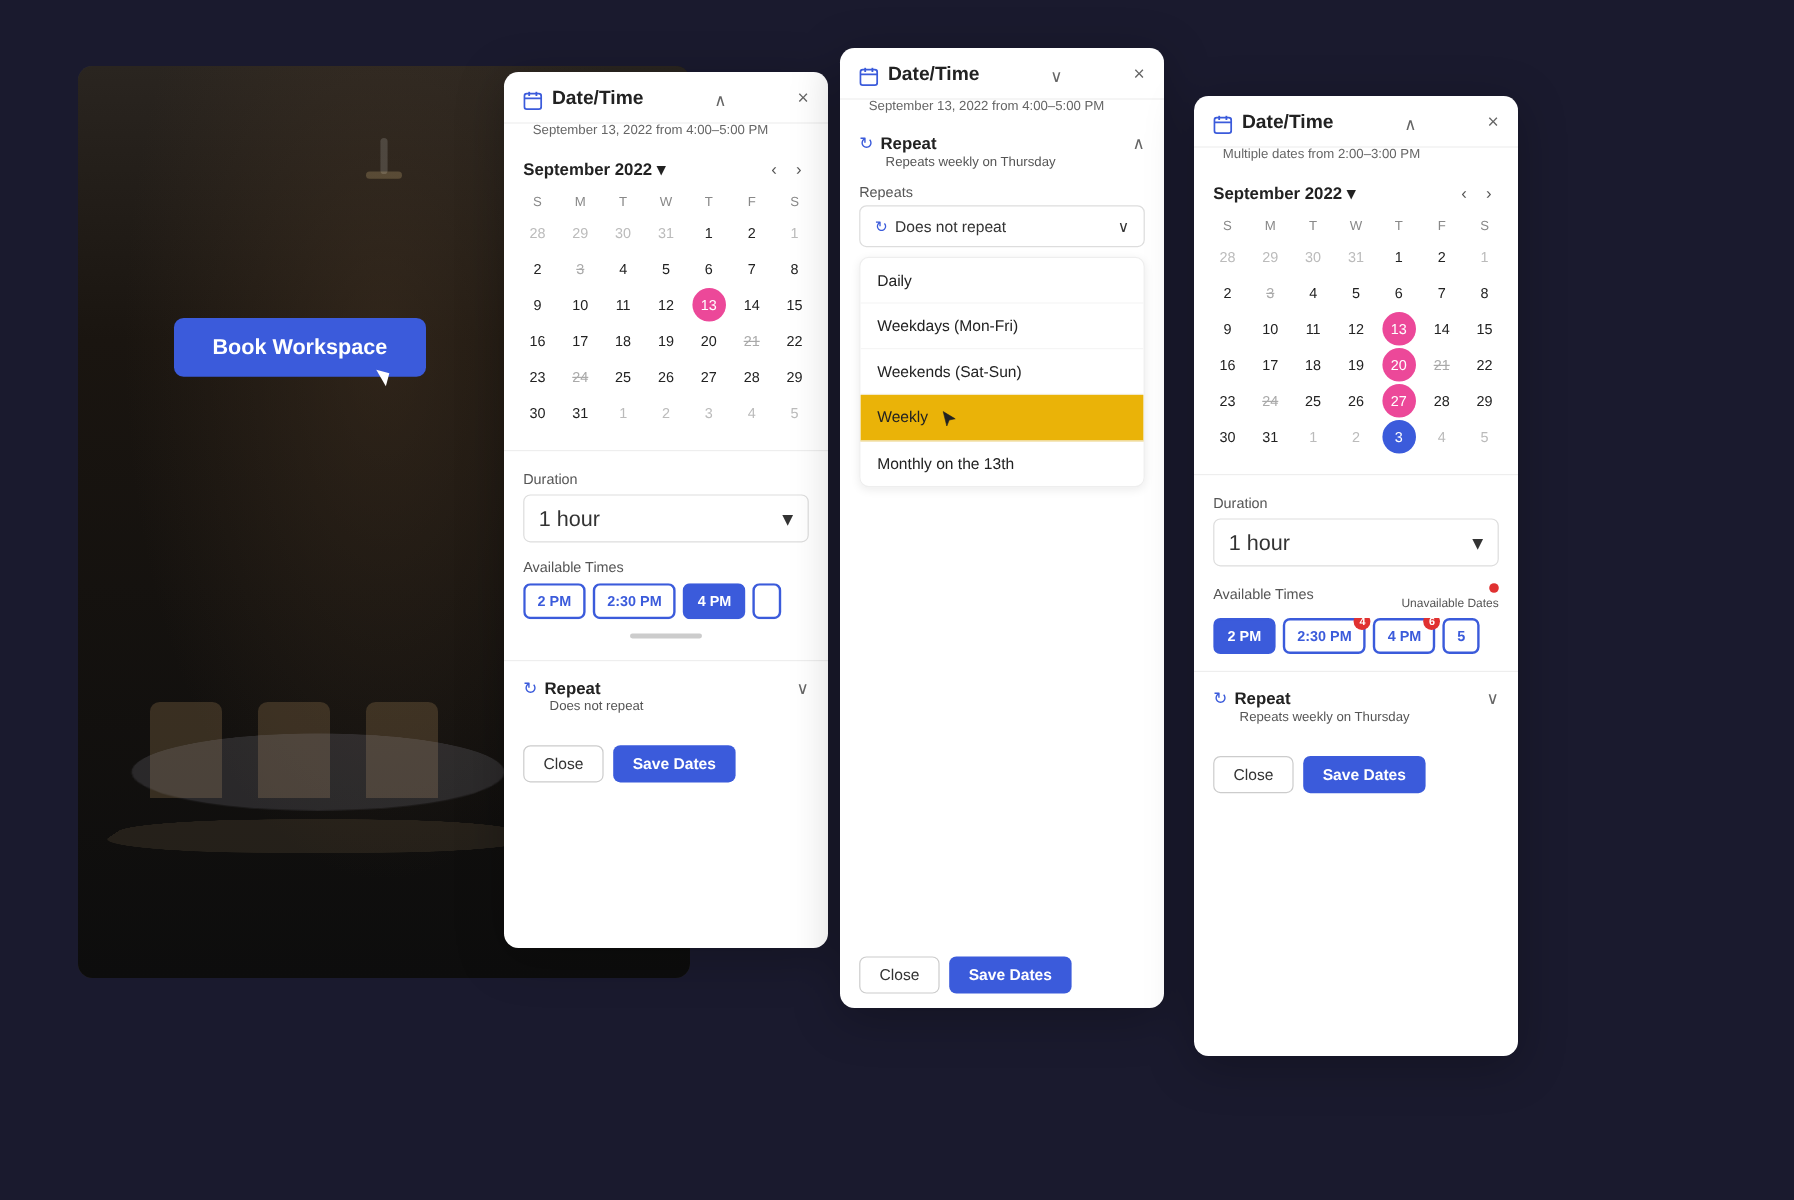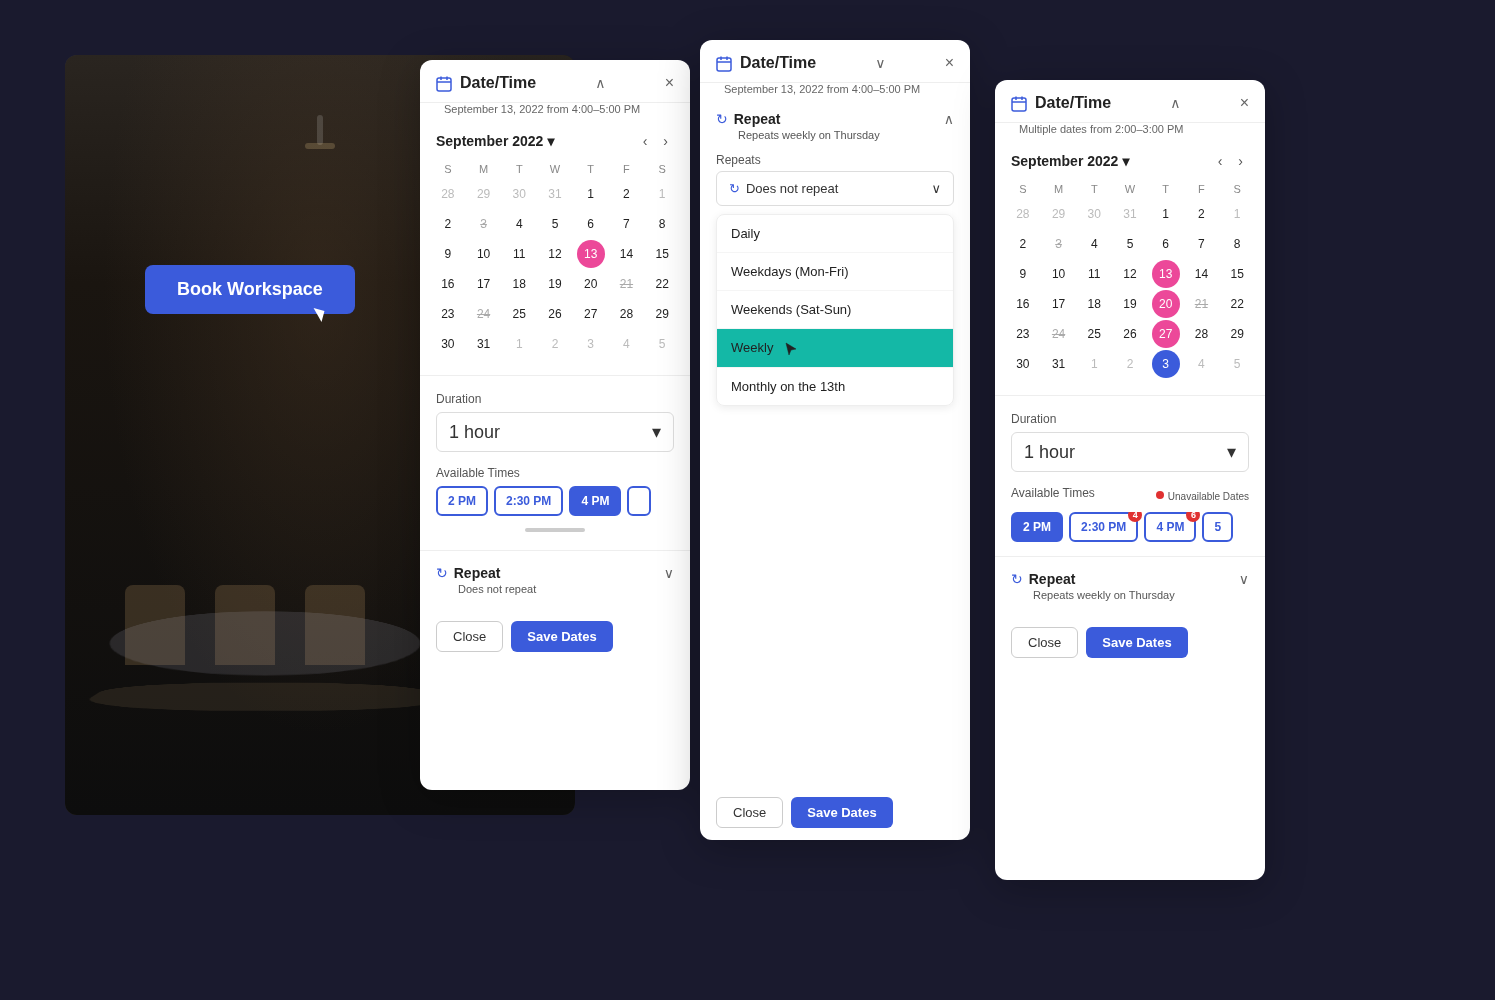--- a/index.html
+++ b/index.html
@@ -281,25 +281,26 @@
       font-size: 9px;
       display: flex;
       align-items: center;
       justify-content: center;
       font-weight: 700;
     }
 
     
     .unavail-legend {
       display: flex;
-      align-items: flex-start;
+      align-items: flex-end;
       gap: 4px;
       font-size: 10px;
       color: #555;
       margin-left: 8px;
+      flex-direction: column;
     }
     .unavail-dot {
       width: 8px;
       height: 8px;
       border-radius: 50%;
       background: #e03131;
     }
 
     
     .divider {
@@ -401,21 +402,21 @@
       padding: 11px 14px;
       font-size: 13px;
       color: #222;
       cursor: pointer;
       border-bottom: 1px solid #f5f5f5;
     }
     .dropdown-item:last-child {
       border-bottom: none;
     }
     .dropdown-item:hover, .dropdown-item.hovered {
-      background: #14b8a6;
+      background: #eab308;
     }
 
     
     .scroll-hint {
       height: 4px;
       background: #ccc;
       border-radius: 2px;
       width: 60px;
       margin: 4px auto;
     }

